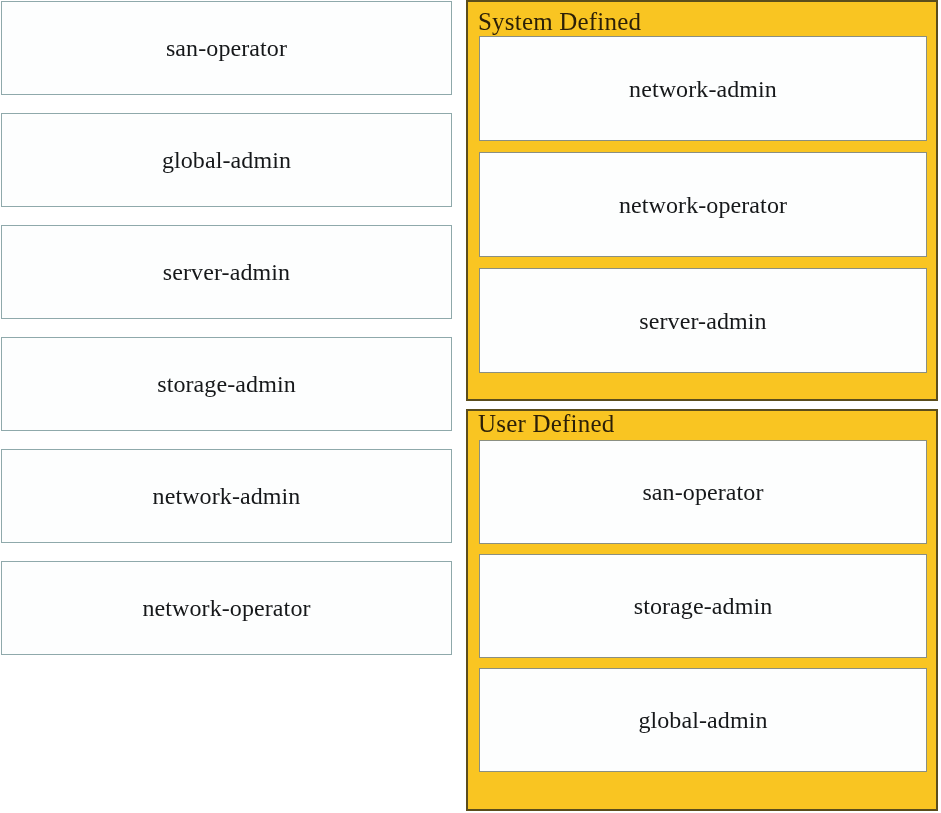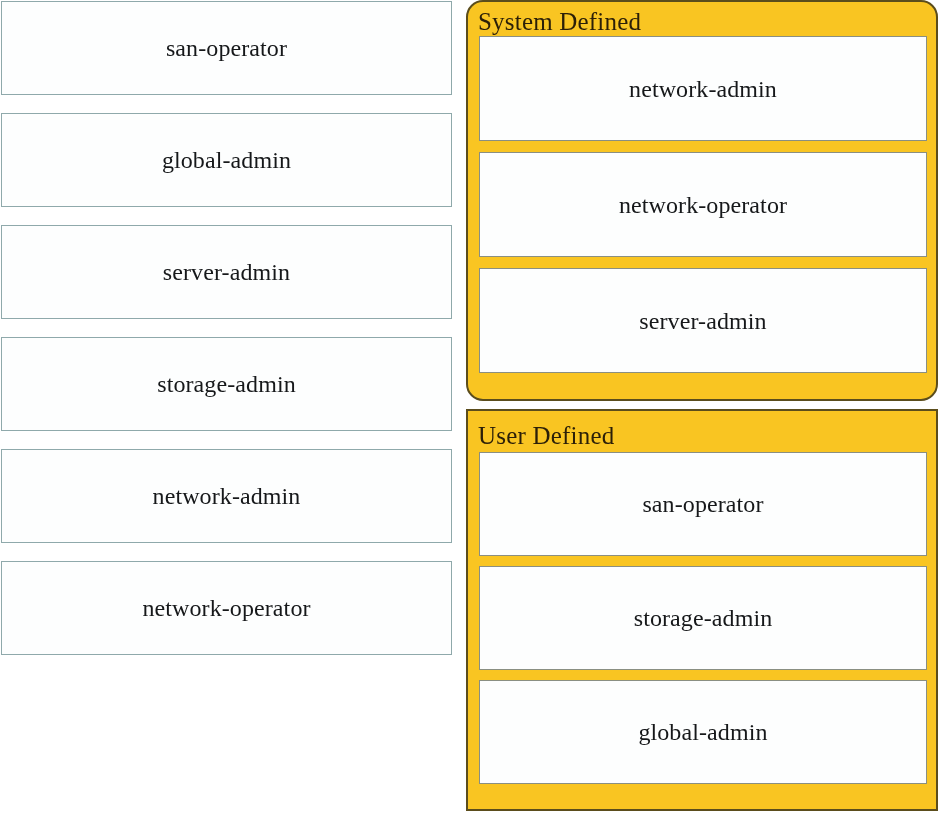--- a/index.html
+++ b/index.html
@@ -57,21 +57,20 @@
     background: #f9c522;
     border: 2px solid #5b4d1c;
     padding: 0;
   }
 
   #panel-system {
     left: 466px;
     top: 0px;
     width: 472px;
     height: 401px;
-    border-radius: 17px;
   }
 
   #panel-user {
     left: 466px;
     top: 409px;
     width: 472px;
     height: 402px;
   }
 
   .panel-title {
@@ -105,21 +104,21 @@
     line-height: 1;
     letter-spacing: 0.1px;
   }
 
   
   #panel-user .panel-item {
     height: 104px;
     margin-bottom: 10px;
   }
   #panel-user .panel-title {
-    padding-top: 12px;
+    padding-top: 0;
     height: 29px;
   }
 </style>
 </head>
 <body>
 
 <div id="canvas">
 
   <div class="left-column">
 

